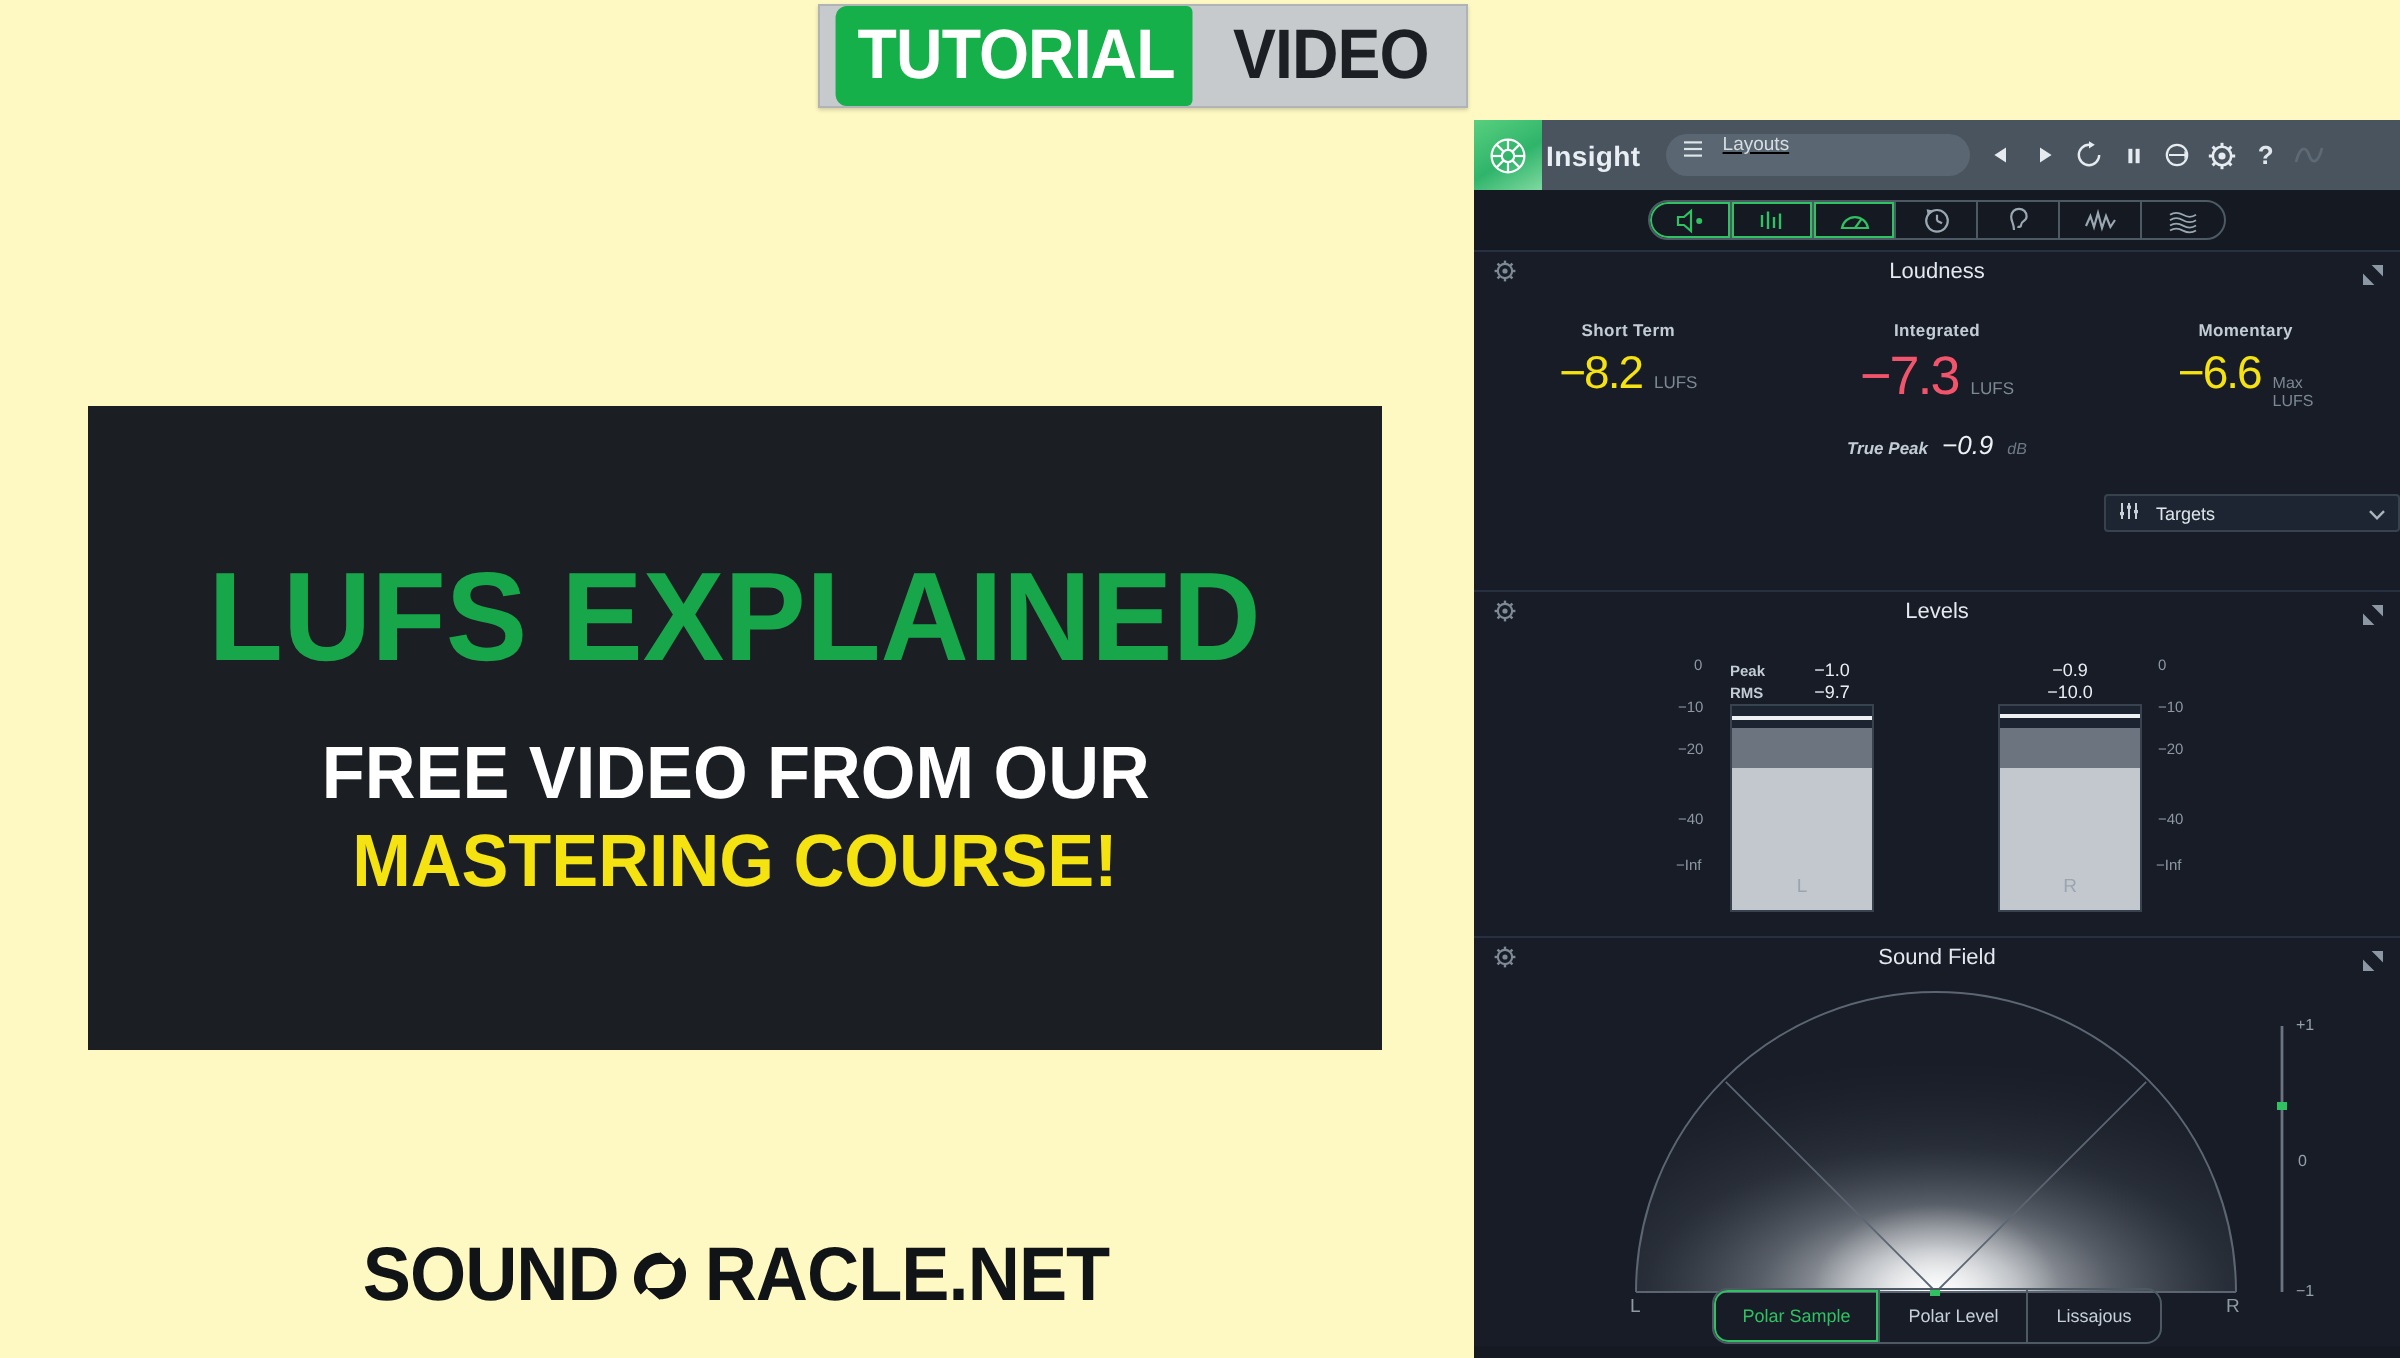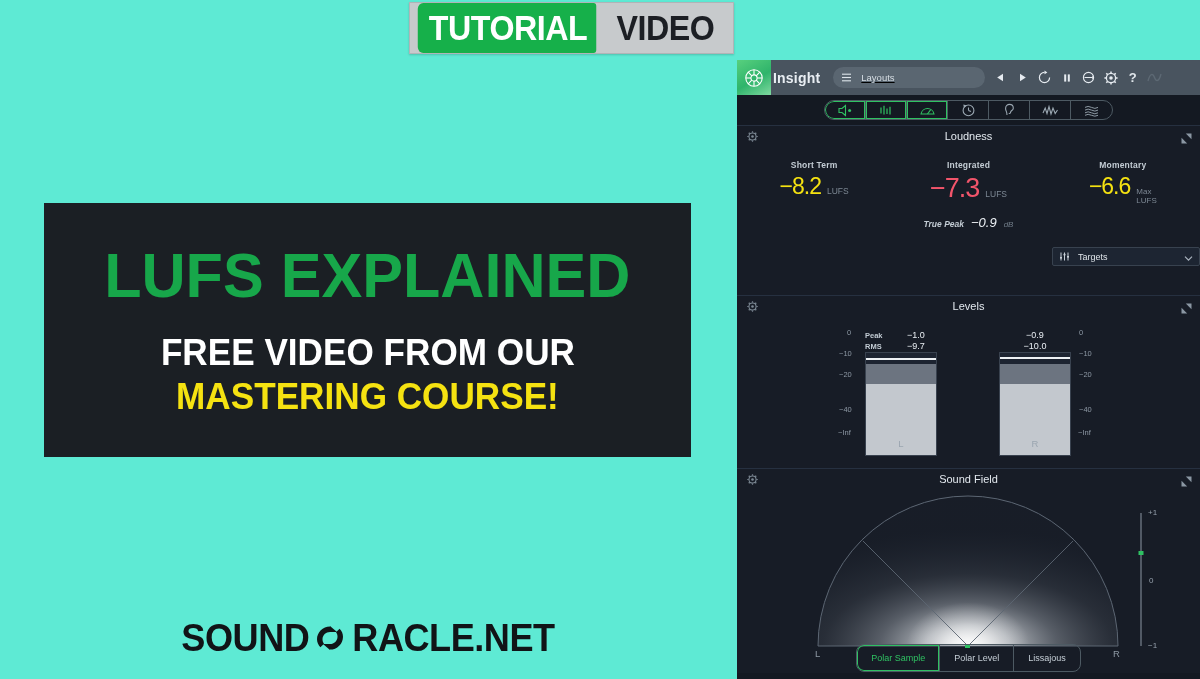--- a/index.html
+++ b/index.html
@@ -2,21 +2,21 @@
 <html><head>
 <meta charset="utf-8">
 <style>
   * { box-sizing: border-box; margin: 0; padding: 0; }
   html, body {
     width: 1200px; height: 679px;
     background: #f9f9fb;
     font-family: "Liberation Sans", sans-serif;
     overflow: hidden;
   }
-  #root { position: relative; width: 1200px; height: 679px; background: #5eead4; }
+  #root { position: relative; width: 1200px; height: 679px; background: #fef9c3; }
 
   
   .banner {
     position: absolute; left: 409px; top: 2px;
     height: 52px; display: flex; align-items: stretch;
     background: #c7cacc; border: 1px solid #b0b4b7;
     box-shadow: 0 1px 2px rgba(0,0,0,.18);
   }
   .banner-green {
     background: #16b04a; color: #fff;
@@ -32,21 +32,21 @@
     display: flex; align-items: center; justify-content: center;
     padding: 0 14px 0 8px;
     font-weight: bold; font-size: 35px; letter-spacing: -0.5px;
     font-family: "Liberation Sans Narrow", "Liberation Sans", sans-serif;
     transform: scaleX(0.92); transform-origin: center;
   }
 
   
   .promo {
     position: absolute; left: 45px; top: 204px;
-    width: 645px; height: 252px;
+    width: 645px; height: 320px;
     background: #1b1f24;
     display: flex; flex-direction: column;
     align-items: center; justify-content: center;
     box-shadow: 0 0 0 1px #1b1f24;
   }
   .promo-title {
     color: #17a74a; font-weight: bold; font-size: 63px;
     line-height: 1; letter-spacing: 0px; margin-bottom: 26px;
     font-family: "Liberation Sans Narrow", "Liberation Sans", sans-serif;
     transform: scaleX(0.97); white-space: nowrap;
@@ -92,21 +92,21 @@
     background: linear-gradient(150deg,#58d07e 0%, #2fb46b 55%, #7fd9a0 100%);
     display: flex; align-items: center; justify-content: center;
   }
   .plug-name {
     color: #e9eef3; font-size: 14px; font-weight: bold;
     margin-left: 2px; letter-spacing: .2px;
   }
   .layouts {
     margin-left: 13px; width: 152px; height: 21px;
     background: #5a6671; border-radius: 11px;
-    display: flex; align-items: center; padding: 0 8px; text-decoration: underline;
+    display: flex; padding: 0 8px; text-decoration: underline;
   }
   .layouts-lbl { color: #d6dde3; font-size: 9.5px; margin-left: 9px; }
   .hdr-icons { display: flex; align-items: center; gap: 3px; margin-left: 6px; }
   .hdr-ico {
     width: 19px; height: 19px; display: flex;
     align-items: center; justify-content: center;
     color: #e0e6eb;
   }
   .hdr-ico.dim { color: #5d6974; }
 

